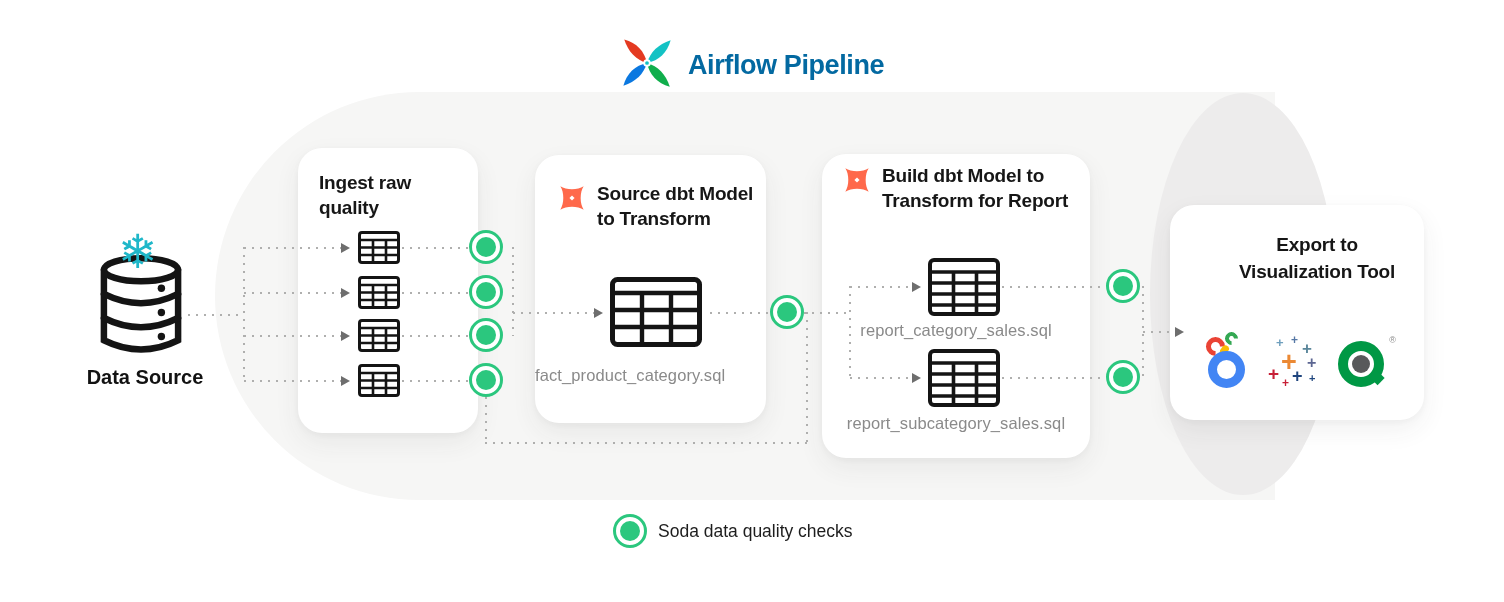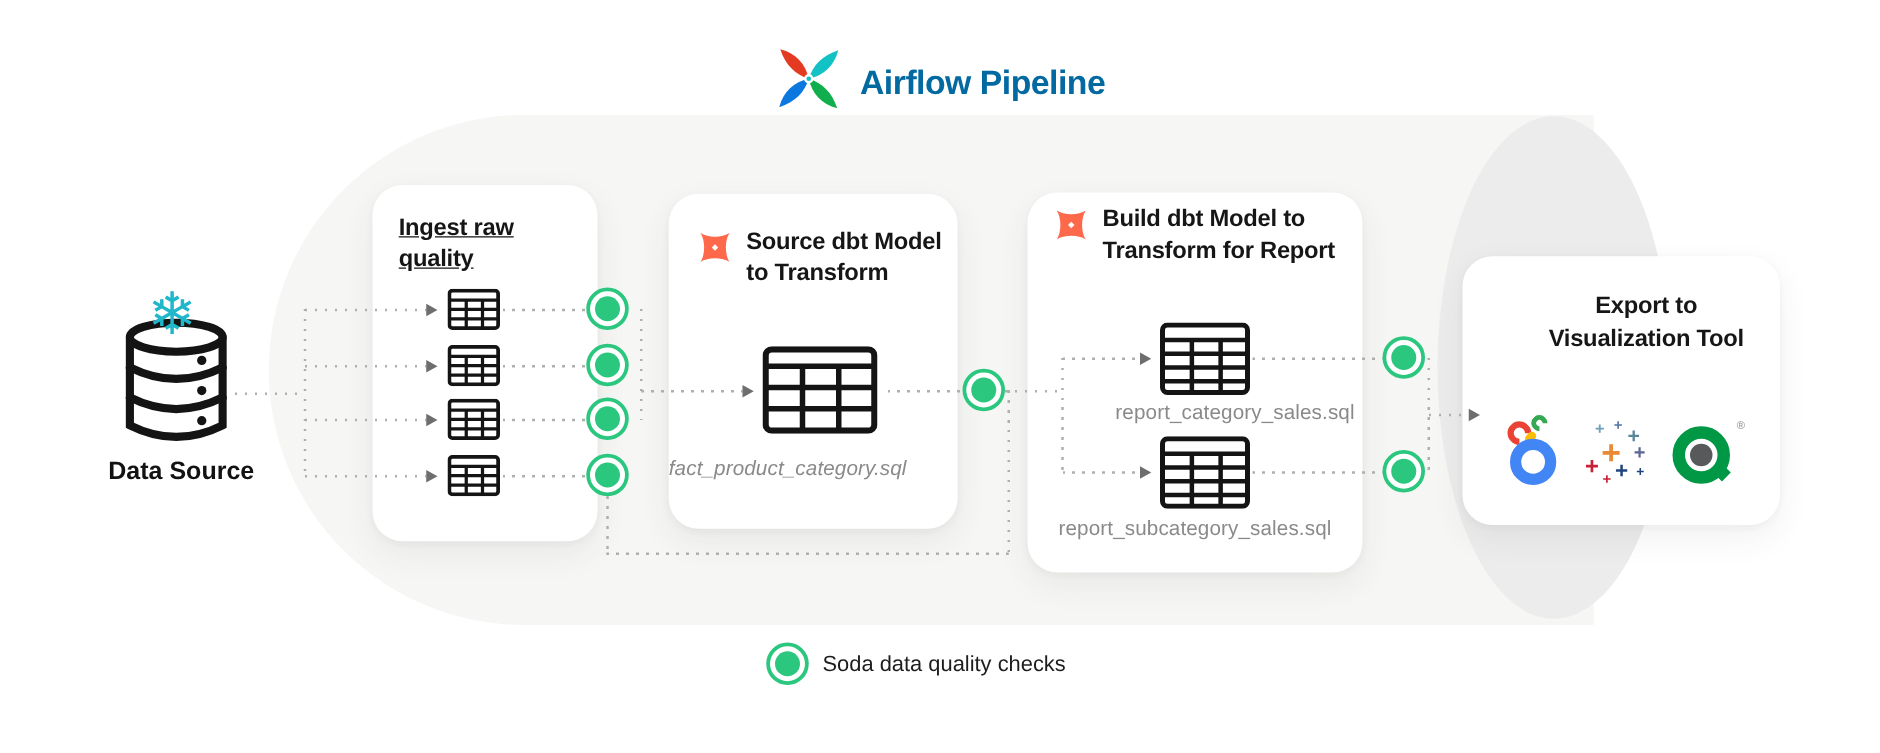--- a/index.html
+++ b/index.html
@@ -96,21 +96,21 @@
       <path d="M8 43 q40 20 80 0"></path>
       <path d="M8 69 q40 20 80 0"></path>
       <circle cx="70" cy="37" r="4" fill="#141414" stroke="none"></circle>
       <circle cx="70" cy="63" r="4" fill="#141414" stroke="none"></circle>
       <circle cx="70" cy="89" r="4" fill="#141414" stroke="none"></circle>
     </svg>
   </span>
   <span class="snowflake">❄</span>
   <div class="ds-label">Data Source</div>
 
-  <div class="card" style="left:298px;top:148px;width:180px;height:285px;text-decoration:underline;">
+  <div class="card" style="left:298px;top:148px;width:180px;height:285px;">
     <div style="padding:22px 0 0 21px;">
       <div class="card-title">
         <div>Ingest raw</div>
         <div>quality</div>
       </div>
     </div>
   </div>
 
   <div class="card" style="left:535px;top:155px;width:231px;height:268px;">
     <div class="card-head" style="padding:26px 0 0 20px;">
@@ -175,29 +175,29 @@
         <path stroke-width="2.6" d="M1.5 9h39M1.5 16.5h39M1.5 24h39M15 9v22.5M28 9v22.5"></path>
       </svg>
   </span>
 
   <span style="position:absolute;left:610px;top:277px;">
     <svg width="92" height="70" viewBox="0 0 92 70" fill="none" stroke="#141414">
         <rect x="2.5" y="2.5" width="87" height="65" rx="5" stroke-width="5"></rect>
         <path stroke-width="4.4" d="M2.5 16h87M2.5 33h87M2.5 50h87M32 16v51.5M61 16v51.5"></path>
       </svg>
   </span>
-  <div class="filename" style="left:535px;top:366px;width:190px;font-style:italic;">fact_product_category.sql</div>
+  <div class="filename" style="left:535px;top:366px;width:190px;">fact_product_category.sql</div>
 
   <span style="position:absolute;left:928px;top:258px;">
     <svg width="72" height="58" viewBox="0 0 72 58" fill="none" stroke="#141414">
         <rect x="2" y="2" width="68" height="54" rx="4" stroke-width="4"></rect>
         <path stroke-width="3.6" d="M2 14h68M2 25h68M2 36h68M2 47h68M25.5 14v42M48.5 14v42"></path>
       </svg>
   </span>
-  <div class="filename" style="left:822px;top:321px;width:268px;margin-left:32px;">report_category_sales.sql</div>
+  <div class="filename" style="left:822px;top:321px;width:268px;">report_category_sales.sql</div>
   <span style="position:absolute;left:928px;top:349px;">
     <svg width="72" height="58" viewBox="0 0 72 58" fill="none" stroke="#141414">
         <rect x="2" y="2" width="68" height="54" rx="4" stroke-width="4"></rect>
         <path stroke-width="3.6" d="M2 14h68M2 25h68M2 36h68M2 47h68M25.5 14v42M48.5 14v42"></path>
       </svg>
   </span>
   <div class="filename" style="left:822px;top:414px;width:268px;">report_subcategory_sales.sql</div>
 
   <div class="looker">
     <span class="red"></span>

